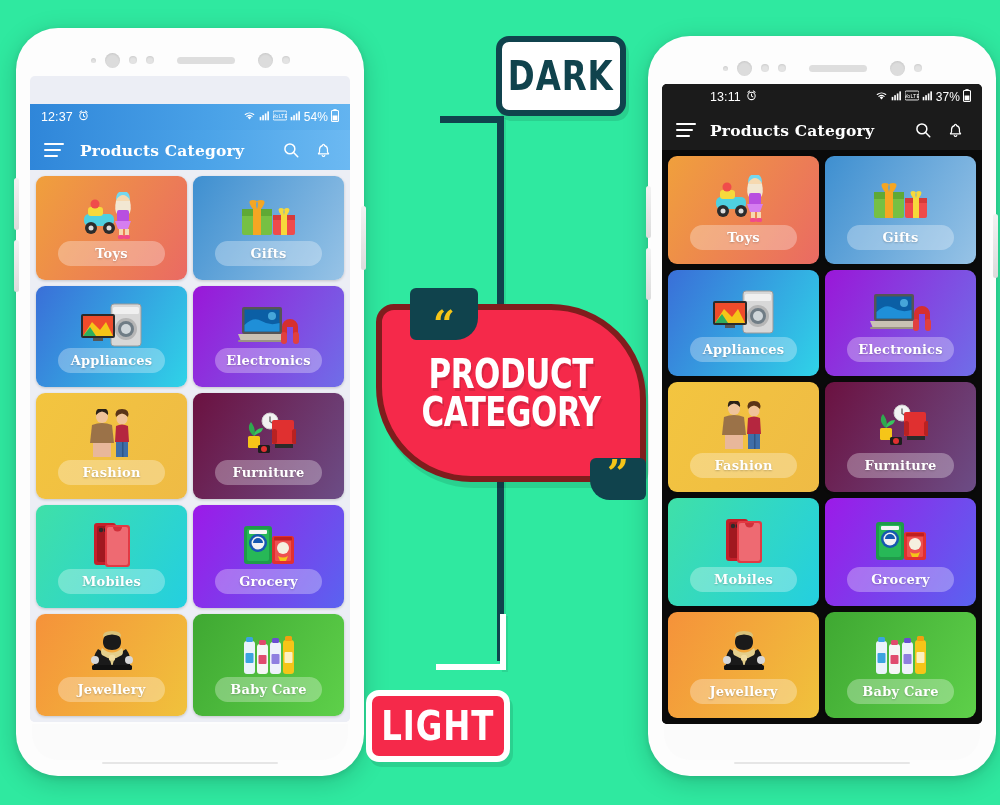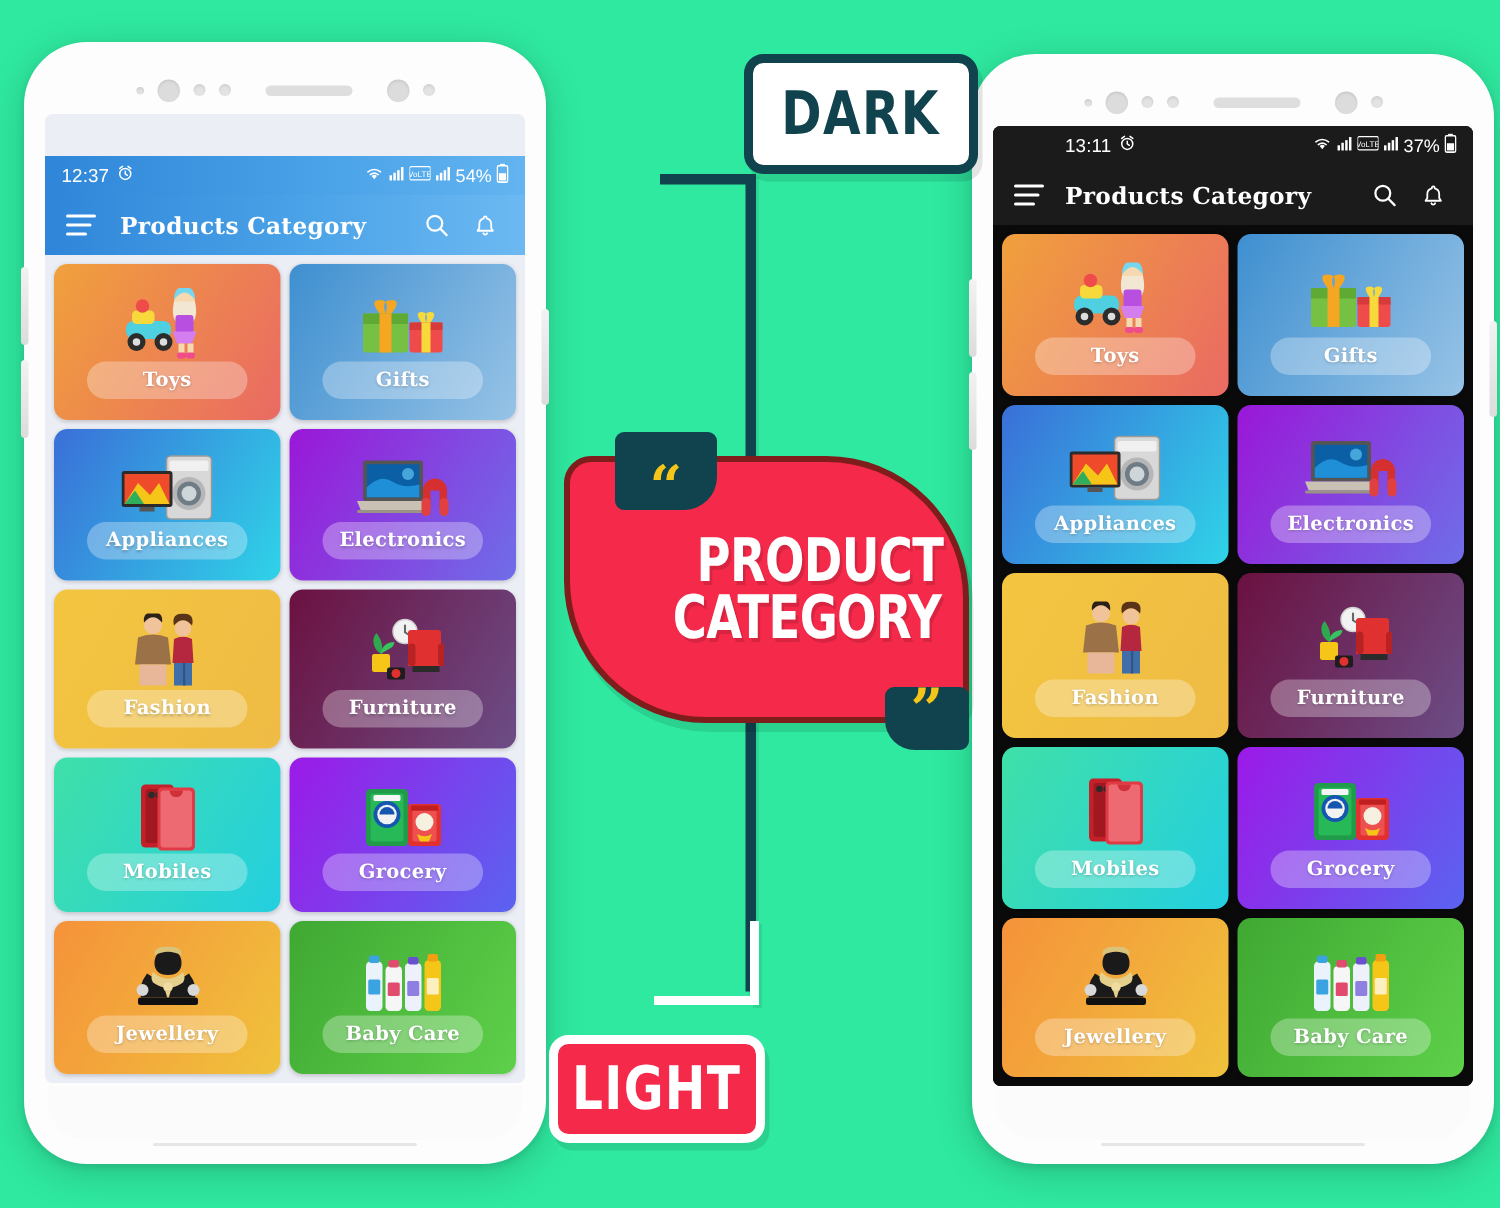--- a/index.html
+++ b/index.html
@@ -111,25 +111,25 @@
   }
 
   
   .art svg { display: block; }
 
   
   .badge-wrap { position: absolute; left: 368px; top: 288px; width: 286px; height: 212px; }
   .bubble {
     position: absolute; left: 8px; top: 16px; width: 270px; height: 178px;
     background: #f5294a;
-    border: 4px solid #7f1d1d;
+    border: 6px solid #7f1d1d;
     border-radius: 18px 95px 18px 95px;
     box-shadow: 3px 6px 0 rgba(0,0,0,.10);
     display: flex; flex-direction: column;
-    align-items: flex-end; justify-content: center;
+    align-items: center; justify-content: center;
     z-index: 2;
   }
   .bubble span {
     color: #fff; font-weight: bold; line-height: .96;
     font-size: 40px; letter-spacing: -.5px;
     font-family: "DejaVu Sans Condensed", "Liberation Sans Narrow", "Liberation Sans", sans-serif;
     transform: scaleX(.86); transform-origin: center;
     text-shadow: 2px 3px 0 rgba(0,0,0,.12);
   }
   .qtab {
@@ -147,21 +147,21 @@
 
   
   .chip {
     position: absolute; display: flex; align-items: center; justify-content: center;
     font-weight: bold; letter-spacing: 1px;
     font-family: "DejaVu Sans Condensed", "Liberation Sans Narrow", "Liberation Sans", sans-serif;
     box-shadow: 3px 5px 0 rgba(0,0,0,.10);
   }
   .chip span { transform: scaleX(.9); display:block; }
   .chip-dark {
-    left: 496px; top: 36px; width: 156px; height: 80px;
+    left: 496px; top: 36px; width: 130px; height: 80px;
     background: #fff; border: 6px solid #10434d; border-radius: 13px;
     color: #10434d; font-size: 40px;
   }
   .chip-light {
     left: 366px; top: 690px; width: 144px; height: 72px;
     background: #f5294a; border: 6px solid #fff; border-radius: 13px;
     color: #fff; font-size: 40px;
   }
   .conn { position: absolute; z-index: 1; }
   .conn.dark-v { left: 497px; top: 116px; width: 7px; height: 545px; background: #10434d;

